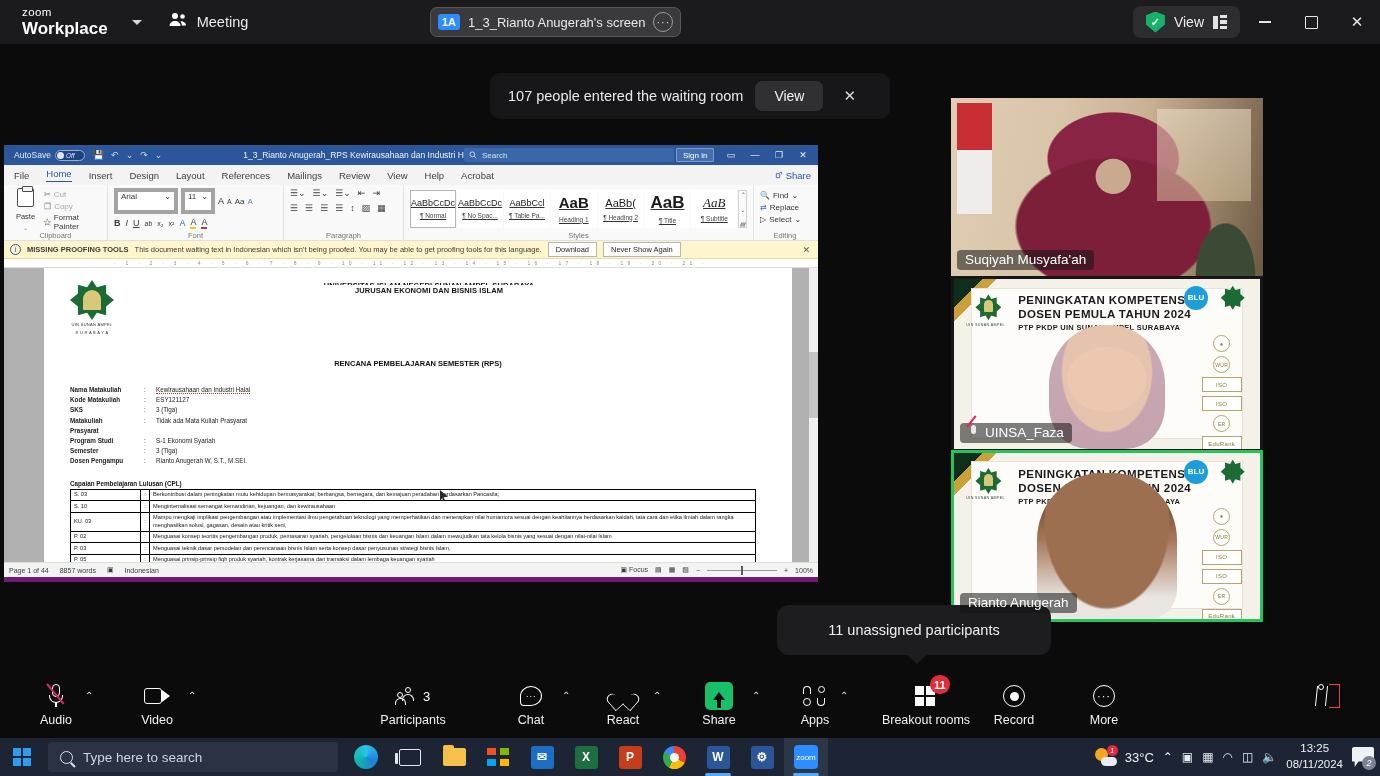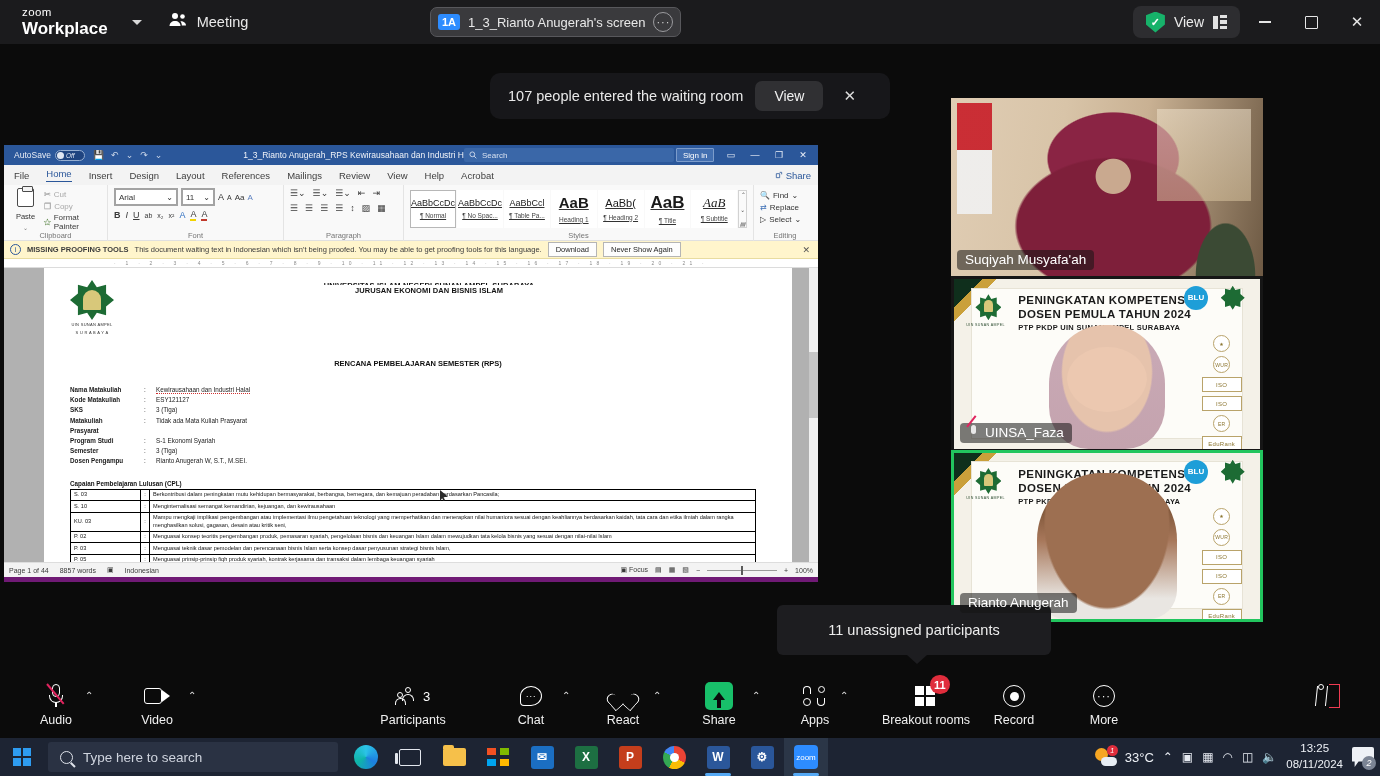--- a/index.html
+++ b/index.html
@@ -109,22 +109,22 @@
     font-size: 7.5px; color: #767676; }
   .paste-btn { display: flex; flex-direction: column; align-items: center; width: 34px; justify-content: space-between; }
   .clip-ico { width: 17px; height: 19px; border: 1.4px solid #4a4a4a; border-radius: 2px;
     position: relative; background: #fff; }
   .clip-ico::before { content: ""; position: absolute; top: -3px; left: 4px; width: 9px;
     height: 4px; border: 1.4px solid #4a4a4a; border-radius: 1px; background: #f3f3f3; }
   .clip-rows { display: flex; flex-direction: column; gap: 2.5px; justify-content: center;
     margin-left: 3px; padding-top: 2px; }
   .clip-row { display: flex; align-items: center; gap: 3px; color: #a9a9a9; font-size: 8px; }
   .fontbox { display: flex; gap: 3px; align-items: center; margin-bottom: 3px; }
-  .fsel { height: 18px; border: 2px solid #a3a3a3; background: #fff; display: flex;
-    align-items: center; justify-content: space-between; padding: 0 3px; font-size: 8px; }
+  .fsel { height: 26px; border: 4px solid #a3a3a3; background: #fff; display: flex;
+    justify-content: space-between; padding: 0 3px; font-size: 8px; }
   .frow2 { display: flex; gap: 5px; align-items: center; color: #3a3a3a; font-size: 9px; }
   .stylegal { display: flex; gap: 1px; align-items: flex-start; padding-top: 2px; }
   .scell { width: 47px; height: 38px; border: 1px solid transparent; display: flex;
     flex-direction: column; align-items: center; justify-content: center; background: #fff; text-decoration: underline; }
   .scell.sel { border: 1px solid #b7b7b7; }
   .scell .sp { font-size: 9px; color: #1a1a1a; line-height: 1.1; }
   .scell .sn { font-size: 6.5px; color: #444; margin-top: 4px; white-space: nowrap; }
   .sscroll { display: flex; flex-direction: column; justify-content: space-between;
     height: 38px; width: 9px; border: 1px solid #d2d2d2; align-items: center;
     font-size: 6px; color: #555; background: #fafafa; }
@@ -244,21 +244,21 @@
     border-radius: 48% 48% 34% 34%; }
   .face2::after { content: ""; position: absolute; left: 16%; top: 18%; width: 68%; height: 52%;
     background: radial-gradient(ellipse at 50% 45%, #ecc8b0 0 70%, transparent 72%); border-radius: 50%; }
   .face3 { position: absolute; left: 27%; top: 12%; width: 46%; height: 88%;
     background: radial-gradient(ellipse at 50% 34%, #9d6f51 0 62%, transparent 64%),
       linear-gradient(#7a5235 0 22%, #a7775a 46%, #e9e6e2 86%);
     border-radius: 46% 46% 20% 20%; }
 
   
   .unassigned { position: absolute; left: 777px; top: 605px; width: 274px; height: 50px;
-    background: #1d1d20; border-radius: 6px; display: flex; align-items: center;
+    background: #1d1d20; border-radius: 12px; display: flex; align-items: center;
     justify-content: center; }
   .unassigned span { color: #ededed; font-size: 14.5px; }
   .unassigned::after { content: ""; position: absolute; left: 130px; bottom: -9px;
     border-left: 10px solid transparent; border-right: 10px solid transparent;
     border-top: 9px solid #1d1d20; }
 
   
   .zbar { position: absolute; left: 0; bottom: 38px; width: 1380px; height: 64px;
     background: #0b0b0b; }
   .zitem { position: absolute; top: 8px; display: flex; flex-direction: column;

